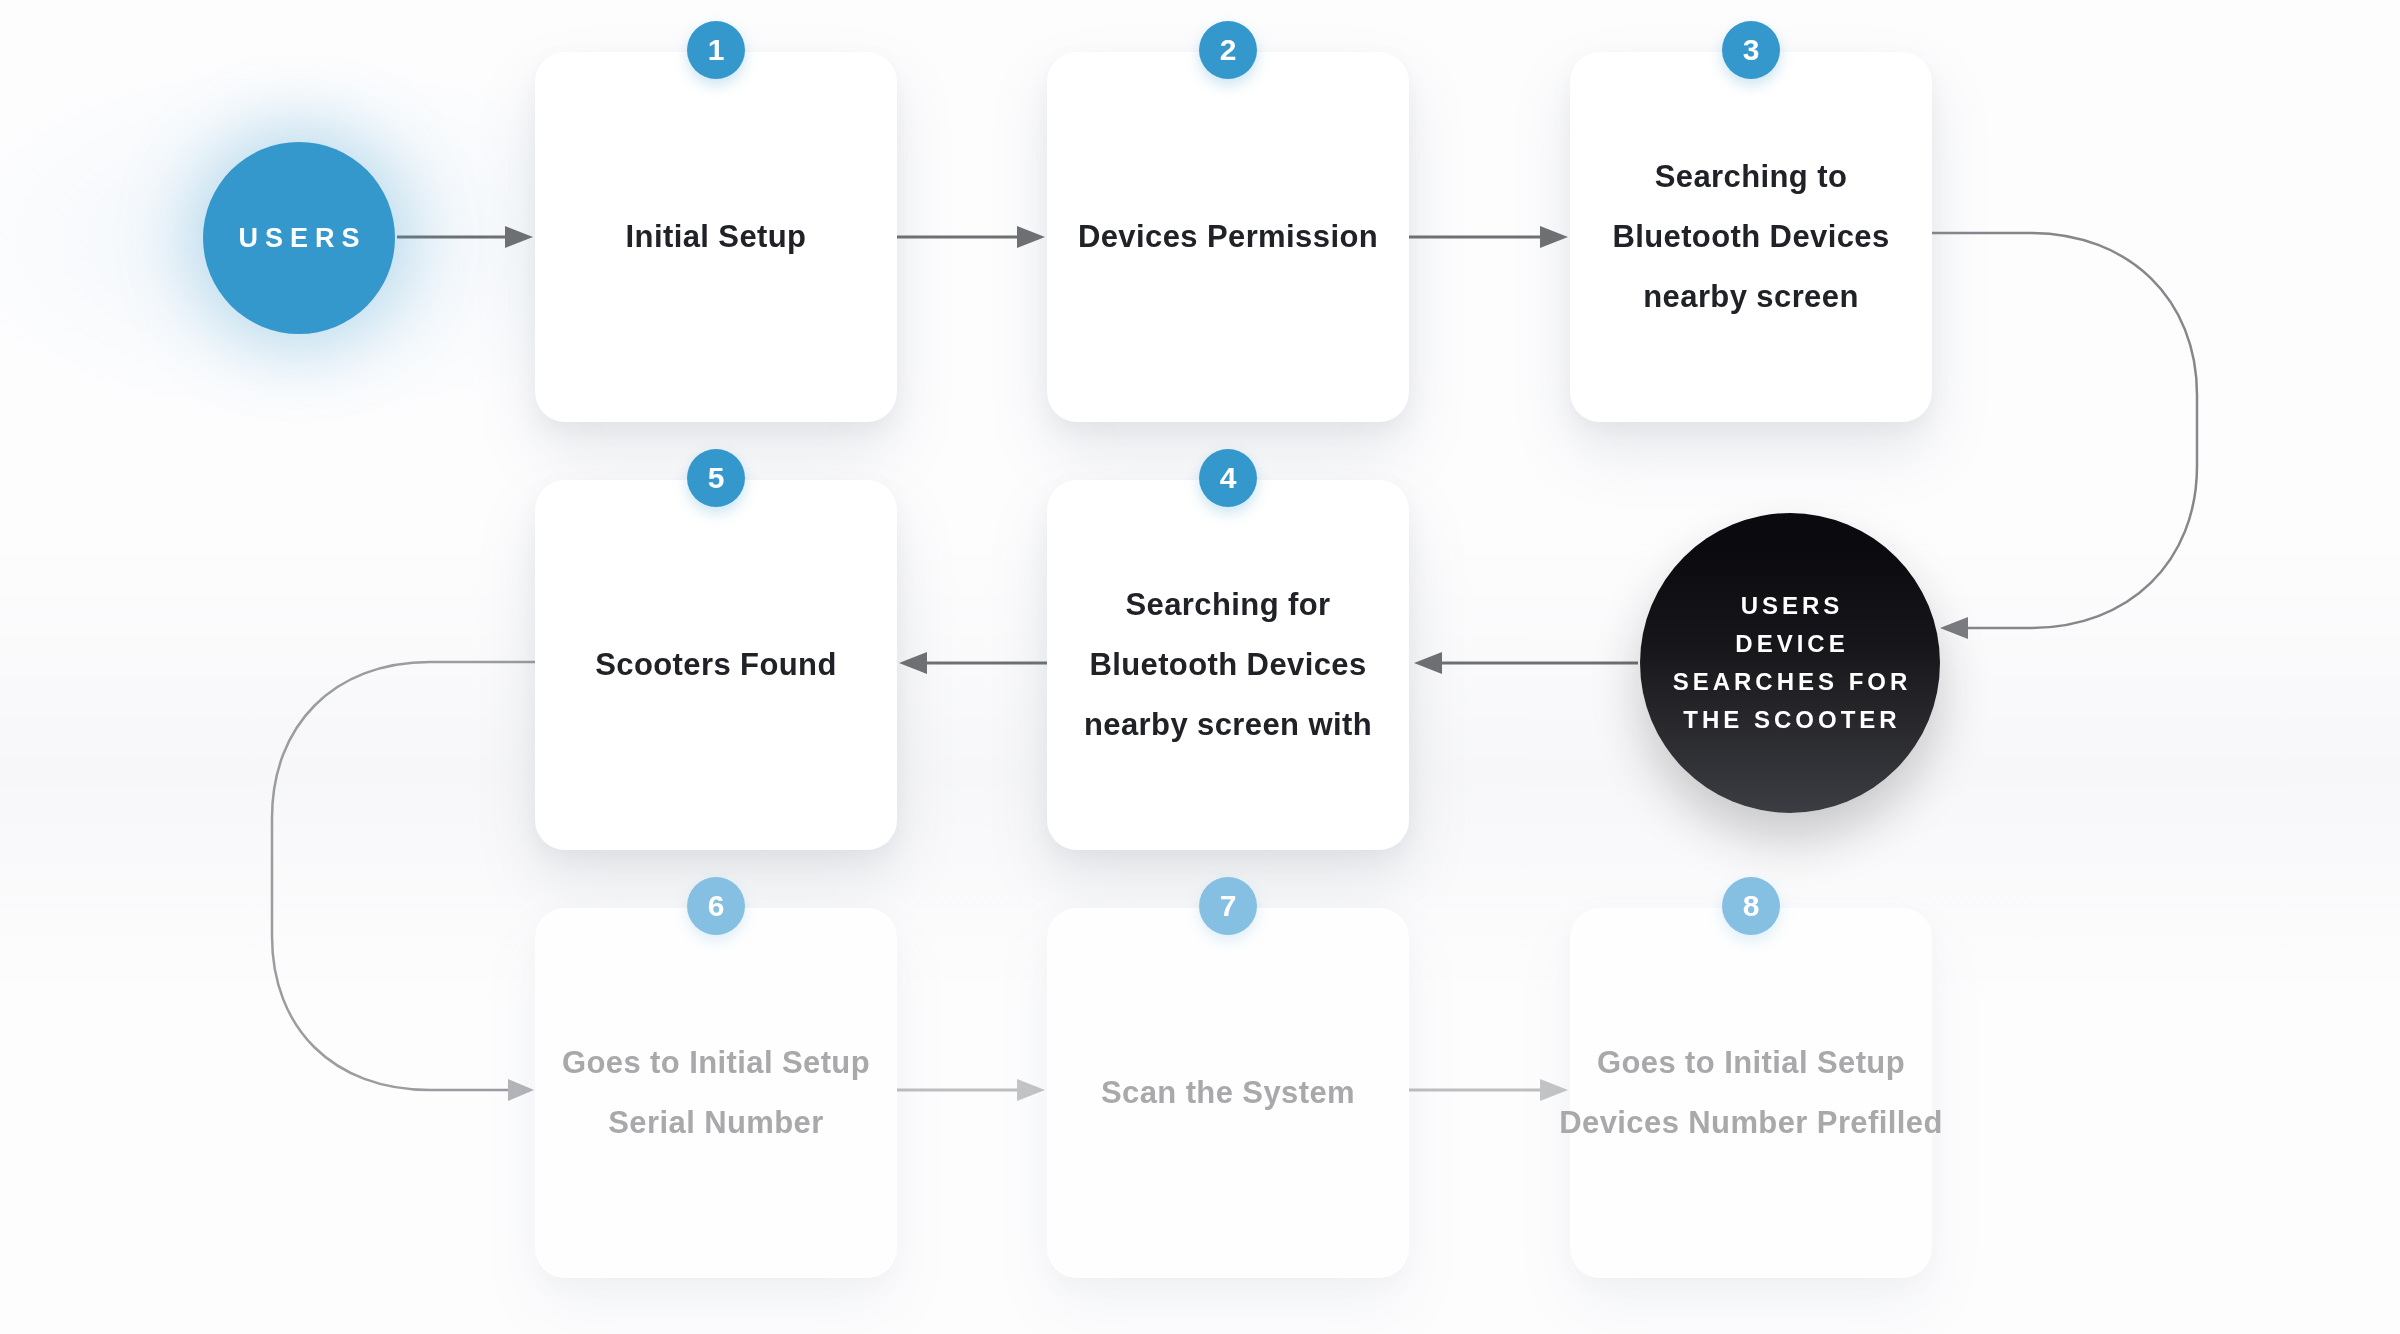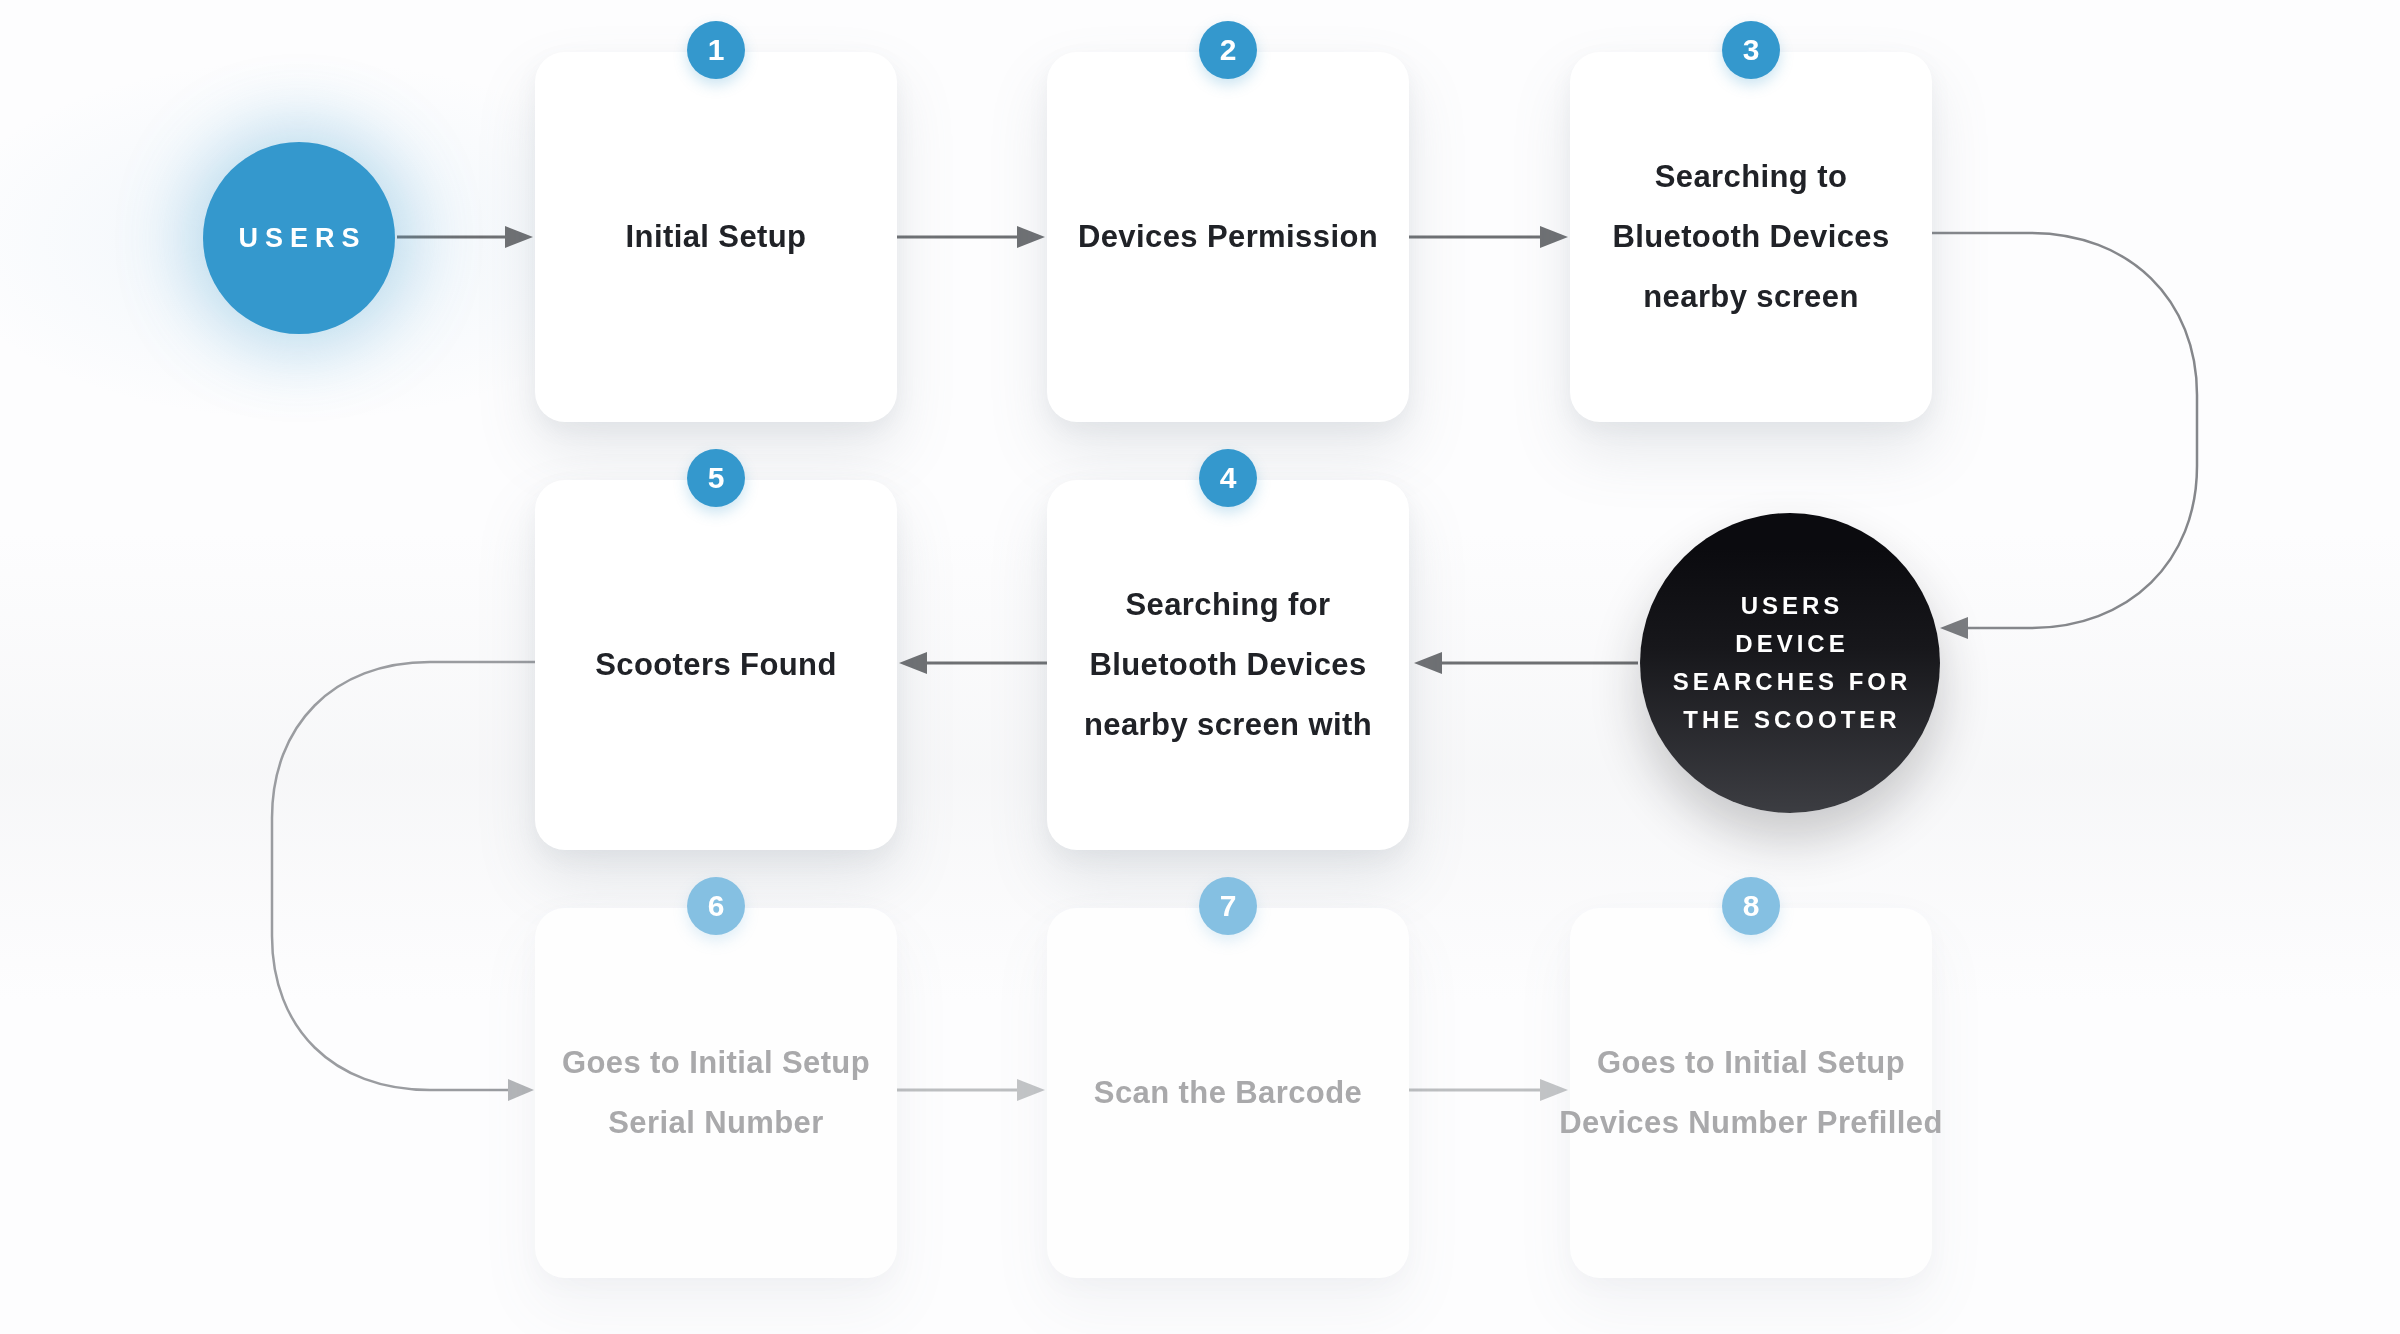--- a/index.html
+++ b/index.html
@@ -164,21 +164,21 @@
   </div>
 
   <div class="box faded" id="box6">
     <div class="badge">6</div>
     <div class="line">Goes to Initial Setup</div>
     <div class="line">Serial Number</div>
   </div>
 
   <div class="box faded" id="box7">
     <div class="badge">7</div>
-    <div class="line">Scan the Barcode</div>
+    <div class="line">Scan the System</div>
   </div>
 
   <div class="box faded" id="box8">
     <div class="badge">8</div>
     <div class="line">Goes to Initial Setup</div>
     <div class="line">Devices Number Prefilled</div>
   </div>
 
 </div>
 

